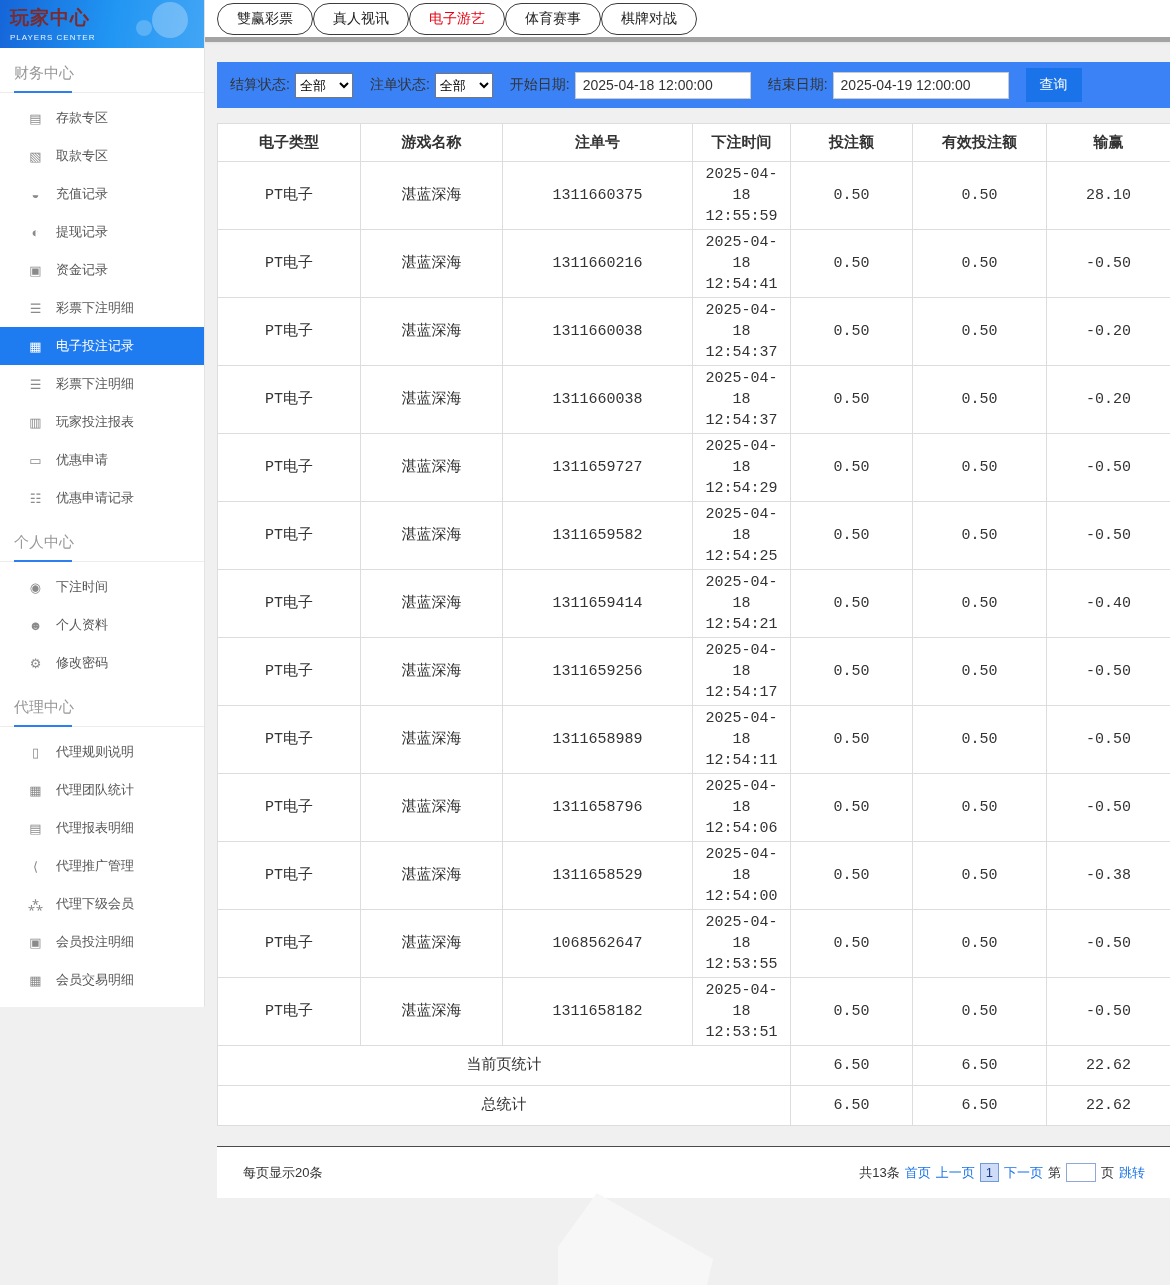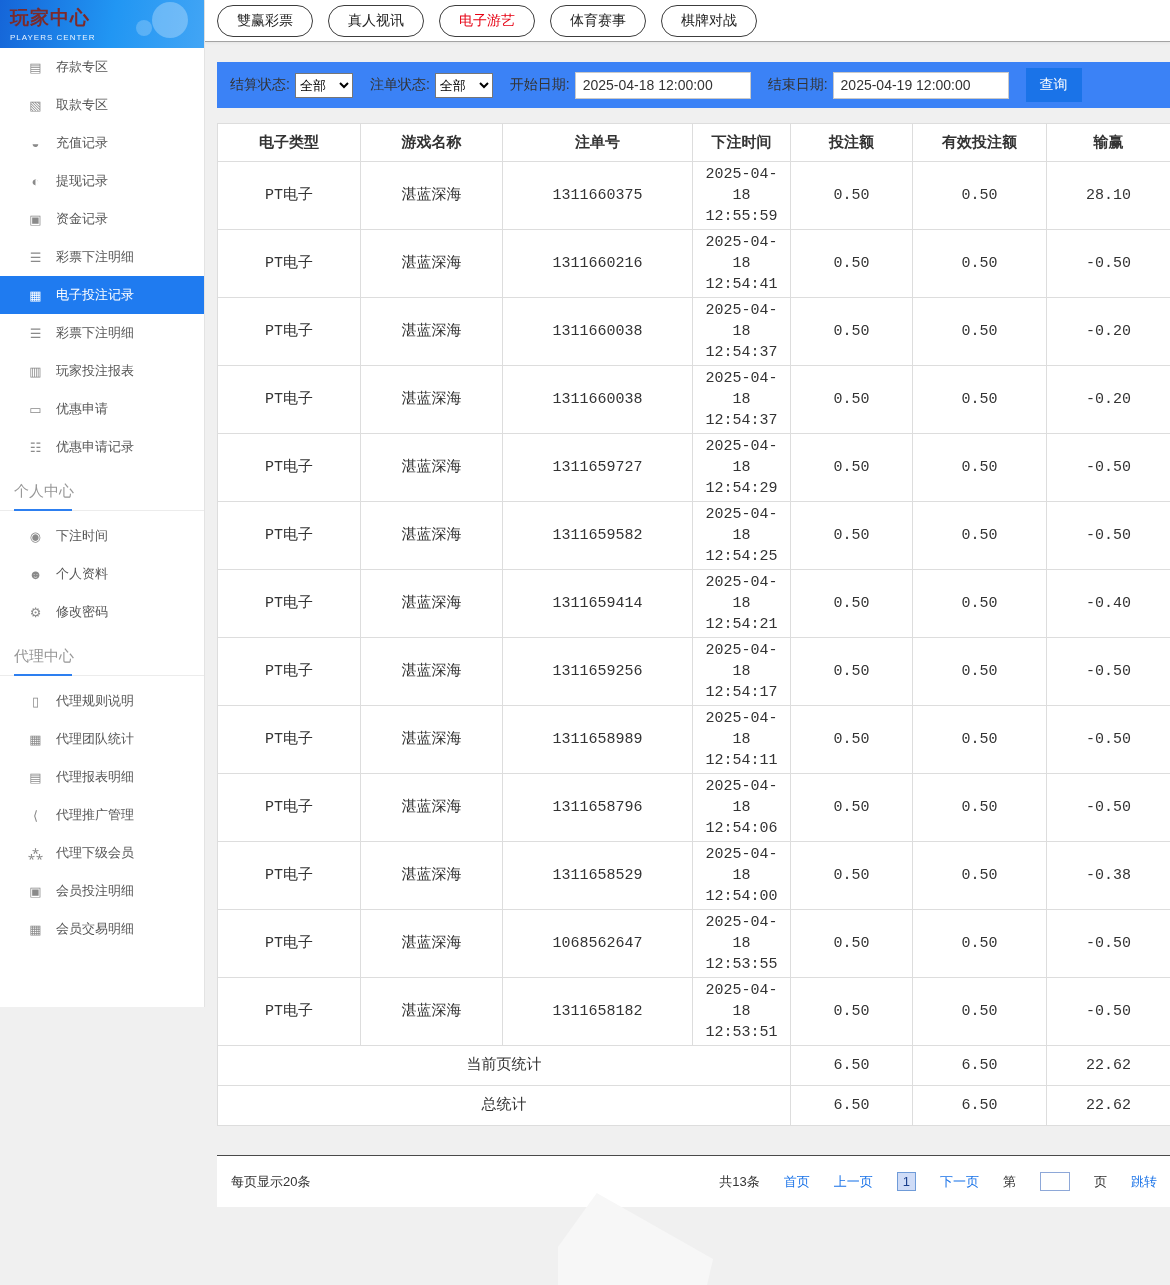--- a/index.html
+++ b/index.html
@@ -26,22 +26,22 @@
   .sec-title { font-size:15px; color:#979797; padding:16px 0 9px 14px; position:relative; border-bottom:1px solid #ececec; margin-bottom:6px; }
   .sec-title::after { content:""; position:absolute; left:14px; bottom:-1px; width:58px; height:2px; background:#2d7ff0; }
   .menu-item { display:flex; align-items:center; height:38px; padding-left:28px; gap:13px; font-size:13px; color:#555; cursor:pointer; }
   .menu-item .mi-icon { color:#8a8a8a; font-size:13px; width:15px; text-align:center; }
   .menu-item.active { background:#1f7bf0; color:#fff; }
   .menu-item.active .mi-icon { color:#fff; }
 
   
   .main { flex:1; min-height:1285px; }
   .topbar {
-    height:42px; background:#fff; display:flex; align-items:center; gap:15px;
-    padding-left:12px; border-bottom:1px solid #a3a3a3; box-shadow:0 1px 3px rgba(0,0,0,0.05);
+    height:42px; background:#fff; display:flex; align-items:center; 
+    padding-left:12px; border-bottom:5px solid #a3a3a3; box-shadow:0 1px 3px rgba(0,0,0,0.05);
   }
   .tab {
     background:#fff; border:1.5px solid #3c3c3c; border-radius:17px;
     padding:6px 19px; font-size:14px; color:#222; font-family:inherit; cursor:pointer;
   }
   .tab.active { color:#e60012; }
 
   .filterbar {
     margin:20px 0 0 12px; background:#3b82f6; height:46px;
     display:flex; align-items:center; padding:0 13px; font-size:14px; color:#333;
@@ -56,25 +56,25 @@
   }
 
   .table-wrap { margin:15px 0 0 12px; background:#fff;font-family:Liberation Mono, monospace; }
   table { border-collapse:collapse; table-layout:fixed; width:100%; }
   th,td { border:1px solid #ddd; text-align:center; overflow:hidden; }
   th { height:38px; font-size:15px; color:#333; font-weight:bold; background:#fff; }
   td { height:60px; font-size:15px; color:#333; padding:2px 4px; line-height:1.4; }
   tr.summary td { height:40px; }
 
   .pager {
-    margin:29px 0 0 12px; background:#fff; border-top:1px solid #4a4a4a;
+    margin:20px 0 0 12px; background:#fff; border-top:1px solid #4a4a4a;
     height:52px; display:flex; align-items:center; justify-content:space-between;
-    padding:0 14px; font-size:13px; color:#333;
-  }
-  .pg-right { display:flex; align-items:center; gap:24px; }
+    padding:0 26px; font-size:13px; color:#333;
+  }
+  .pg-right { display:flex; align-items:center; gap:5px; }
   .pg-link { color:#1a73e8; cursor:pointer; text-decoration:none; }
   .pg-current { background:#cfdcf7; border:1px solid #6f9bd8; color:#1a3e8c; padding:1px 5px; cursor:pointer; }
   .pg-input { width:30px; height:19px; border:1px solid #8ea8d8; font-family:inherit; }
 
   .watermark {
     position:absolute; left:558px; top:1193px; width:155px; height:120px;
     background:#f7f7f7;
     clip-path:polygon(25% 0, 100% 55%, 92% 100%, 0 100%, 0 45%);
   }
 </style>
@@ -82,20 +82,21 @@
 <body>
 
 <div class="page">
 
   <aside class="sidebar">
     <div class="sb-head">
       <div class="sb-title">玩家中心</div>
       <div class="sb-sub">PLAYERS CENTER</div>
     </div>
     <nav id="sidebar-nav">
+        <div class="sec-title">财务中心</div>
         <div class="menu-item">
           <span class="mi-icon">▤</span>
           <span>存款专区</span>
         </div>
         <div class="menu-item">
           <span class="mi-icon">▧</span>
           <span>取款专区</span>
         </div>
         <div class="menu-item">
           <span class="mi-icon">◒</span>

